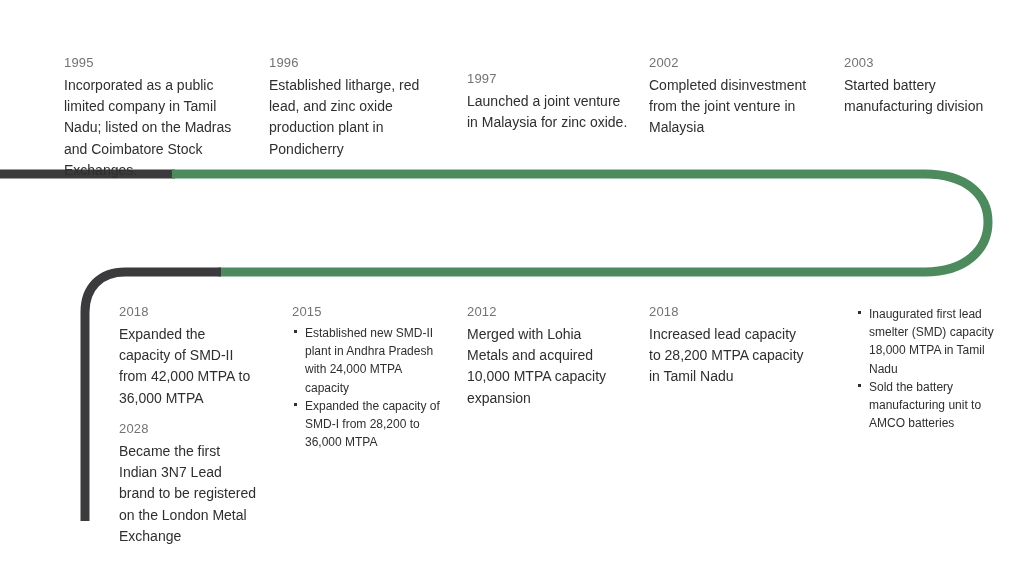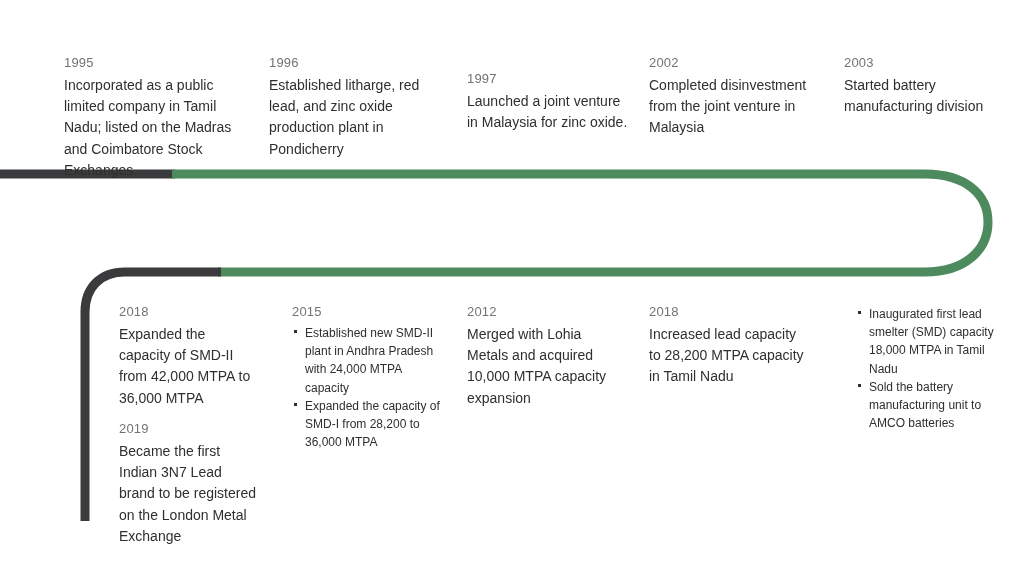--- a/index.html
+++ b/index.html
@@ -121,21 +121,21 @@
 
 <div class="milestone" id="m-2003">
   <div class="milestone-year">2003</div>
   <div class="milestone-body">Started battery manufacturing division</div>
 </div>
 
 <div class="milestone" id="m-2018">
   <div class="milestone-year">2018</div>
   <div class="milestone-body">Expanded the capacity of SMD-II from 42,000 MTPA to 36,000 MTPA</div>
   <div class="milestone-gap"></div>
-  <div class="milestone-year">2019</div>
+  <div class="milestone-year">2028</div>
   <div class="milestone-body">Became the first Indian 3N7 Lead brand to be registered on the London Metal Exchange</div>
 </div>
 
 <div class="milestone" id="m-2015">
   <div class="milestone-year">2015</div>
   <ul class="bullet-list">
     <li><span class="bullet-dot"></span><span>Established new SMD-II plant in Andhra Pradesh with 24,000 MTPA capacity</span></li>
     <li><span class="bullet-dot"></span><span>Expanded the capacity of SMD-I from 28,200 to 36,000 MTPA</span></li>
   </ul>
 </div>

